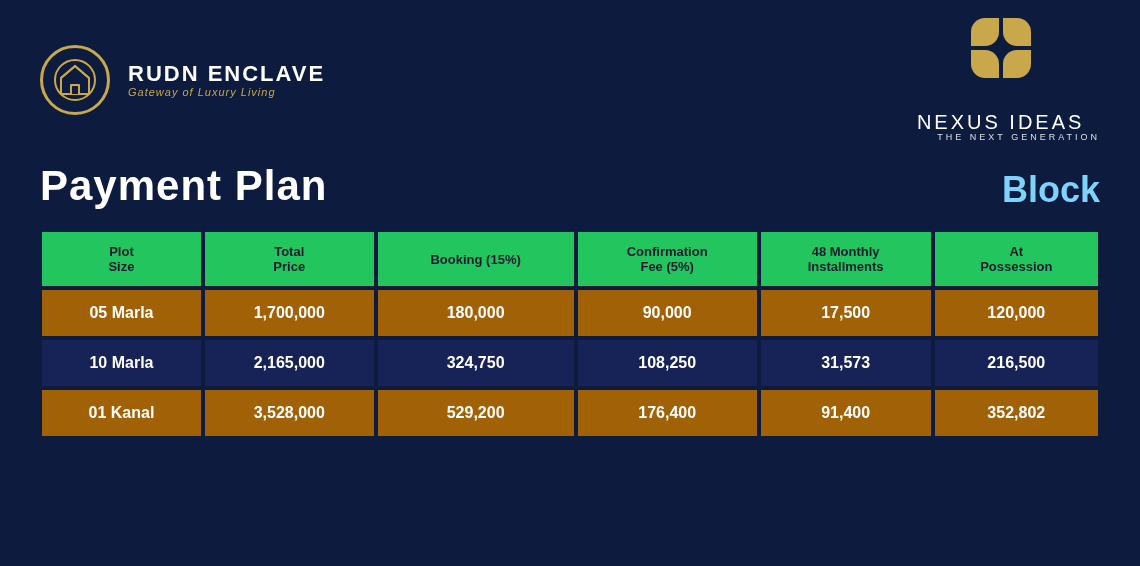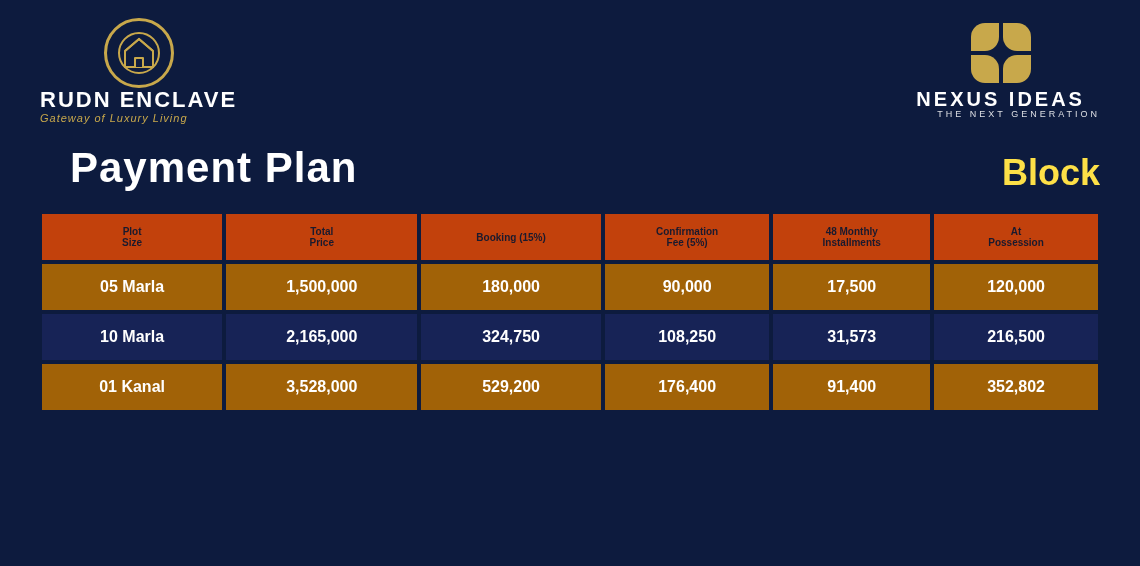--- a/index.html
+++ b/index.html
@@ -17,22 +17,21 @@
     .header {
       display: flex;
       justify-content: space-between;
       align-items: center;
       padding: 18px 40px 10px 40px;
     }
 
     .logo-left {
       display: flex;
       align-items: center;
-      gap: 0;
-      flex-direction: column;
+      gap: 18px;
     }
 
     .logo-circle {
       width: 70px;
       height: 70px;
       border-radius: 50%;
       border: 3px solid #c8a84b;
       display: flex;
       align-items: center;
       justify-content: center;
@@ -93,25 +92,26 @@
     .nexus-petal:nth-child(3) {
       border-radius: 0 50% 0 50%;
     }
 
     .nexus-petal:nth-child(4) {
       border-radius: 50% 0 50% 0;
     }
 
     .nexus-title {
       font-size: 20px;
-      font-weight: 700;
+      font-weight: 400;
       letter-spacing: 3px;
       color: #ffffff;
       text-transform: uppercase;
       line-height: 1;
+      margin-top: 28px;
     }
 
     .nexus-subtitle {
       font-size: 9px;
       letter-spacing: 3px;
       color: #ffffff;
       text-transform: uppercase;
       opacity: 0.85;
       margin-left: 36px;
     }
@@ -125,52 +125,51 @@
       justify-content: space-between;
       align-items: flex-end;
       margin-bottom: 20px;
     }
 
     .payment-plan-title {
       font-size: 42px;
       font-weight: 900;
       color: #ffffff;
       letter-spacing: 1px;
-      margin-left: 30px;
     }
 
     .block-label {
       text-align: right;
       line-height: 1.1;
     }
 
     .block-label .general {
       font-size: 28px;
       font-weight: 400;
       color: #ffffff;
     }
 
     .block-label .block {
       font-size: 36px;
       font-weight: 900;
-      color: #fde047;
+      color: #7dd3fc;
       display: block;
     }
 
     .payment-table {
       width: 100%;
       border-collapse: separate;
       border-spacing: 0 0;
     }
 
     .table-header-row th {
-      background: #c2410c;
+      background: #22c55e;
       color: #1a1a2e;
       font-weight: 700;
-      font-size: 10px;
+      font-size: 13px;
       text-align: center;
       padding: 12px 8px;
       border: 2px solid #0d1b3e;
     }
 
     .table-header-row th:first-child {
       border-radius: 0;
     }
 
     .table-data-row td {
@@ -235,21 +234,21 @@
         <th>Total<br>Price</th>
         <th>Booking (15%)</th>
         <th>Confirmation<br>Fee (5%)</th>
         <th>48 Monthly<br>Installments</th>
         <th>At<br>Possession</th>
       </tr>
     </thead>
     <tbody id="table-body">
     <tr class="table-data-row">
       <td>05 Marla</td>
-      <td>1,500,000</td>
+      <td>1,700,000</td>
       <td>180,000</td>
       <td>90,000</td>
       <td>17,500</td>
       <td>120,000</td>
     </tr>
         <tr class="table-data-row">
       <td>10 Marla</td>
       <td>2,165,000</td>
       <td>324,750</td>
       <td>108,250</td>

